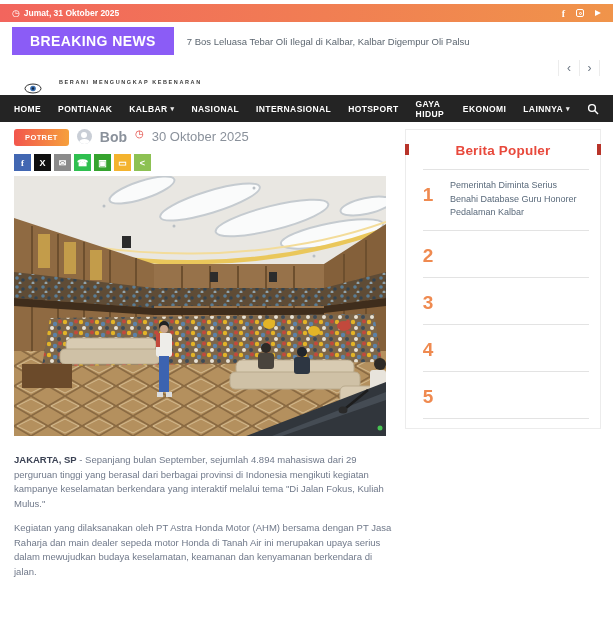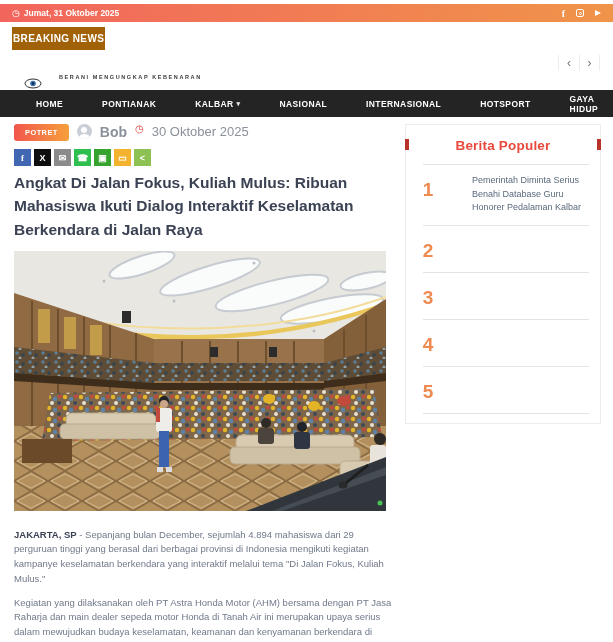--- a/index.html
+++ b/index.html
@@ -1,40 +1,40 @@
 <!DOCTYPE html>
 <html><head>
 <meta charset="utf-8">
 <style>
   * { box-sizing: border-box; }
   html,body { margin:0; padding:0; }
   body {
     width:613px; height:642px; overflow:hidden; background:#fff;
     font-family:"Liberation Sans", sans-serif; position:relative;
   }
-  a { text-decoration:none;margin-left:22px; }
+  a { text-decoration:none; }
 
   
   .topbar {
     margin-top:4px; height:18px; padding:0 12px;
     background:linear-gradient(90deg,#f2655d 0%,#f0944a 100%);
     color:#fff; display:flex; align-items:center; font-size:8.5px; font-weight:bold;
   }
   .topbar .clock { font-size:9px; margin-right:4px; font-weight:normal; }
   .topbar-social { margin-left:auto; display:flex; align-items:center; gap:11px; }
   .tb-fb { font-family:"Liberation Serif",serif; font-size:10px; font-weight:bold; }
   .tb-ig { width:8px; height:8px; border:1px solid #fff; border-radius:2px; position:relative; }
   .tb-ig::after { content:""; position:absolute; inset:1.5px; border:1px solid #fff; border-radius:50%; }
   .tb-yt { width:0; height:0; border-left:6px solid #fff; border-top:3.5px solid transparent; border-bottom:3.5px solid transparent; }
 
   
   .breaking { display:flex; align-items:center; padding:5px 12px 4px; background:#fff; }
   .breaking-badge {
-    background:#a16207; color:#fff; font-size:10px; font-weight:bold;
-    letter-spacing:.4px; padding:6px 1px;
+    background:#8b5cf6; color:#fff; font-size:14px; font-weight:bold;
+    letter-spacing:.4px; padding:6px 18px;
   }
   .breaking-headline { font-size:9.5px; color:#5c6670; margin-left:13px; }
 
   .slider-arrows { display:flex; justify-content:flex-end; padding:1px 13px 0; }
   .arrow-btn {
     width:21px; height:16px; display:flex; align-items:center; justify-content:center;
     color:#6b7683; font-size:12px; border-left:1px solid #ececec; background:#fff; cursor:pointer;
   }
   .arrow-btn:last-child { border-right:1px solid #ececec; }
 
@@ -121,20 +121,21 @@
   <span>Jumat, 31 Oktober 2025</span>
   <div class="topbar-social">
     <span class="tb-fb">f</span>
     <span class="tb-ig"></span>
     <span class="tb-yt"></span>
   </div>
 </div>
 
 <div class="breaking">
   <span class="breaking-badge">BREAKING NEWS</span>
+  <a class="breaking-headline">7 Bos Leluasa Tebar Oli Ilegal di Kalbar, Kalbar Digempur Oli Palsu</a>
 </div>
 <div class="slider-arrows">
   <div class="arrow-btn">‹</div>
   <div class="arrow-btn">›</div>
 </div>
 
 <div class="masthead">
   <div class="tagline">BERANI MENGUNGKAP KEBENARAN</div>
   <svg class="logo-eye" width="18" height="11" viewBox="0 0 18 11">
     <ellipse cx="9" cy="5.5" rx="8" ry="4.5" fill="#fff" stroke="#333" stroke-width="1"></ellipse>
@@ -160,21 +161,21 @@
   <a class="nav-item">
       <span>INTERNASIONAL</span>
     </a>
   <a class="nav-item">
       <span>HOTSPORT</span>
     </a>
   <a class="nav-item">
       <span>GAYA HIDUP</span>
     </a>
   <a class="nav-item">
-      <span>BERANI</span>
+      <span>EKONOMI</span>
     </a>
   <a class="nav-item">
       <span>LAINNYA</span>
       <span class="nav-caret">▾</span>
     </a>
   <span class="nav-search">
     <svg width="12" height="12" viewBox="0 0 12 12">
         <circle cx="5" cy="5" r="3.4" fill="none" stroke="#fff" stroke-width="1.4"></circle>
         <line x1="7.6" y1="7.6" x2="11" y2="11" stroke="#fff" stroke-width="1.4"></line>
       </svg>
@@ -195,21 +196,20 @@
     <div class="share-row">
       <span class="share-btn sb-0">f</span>
       <span class="share-btn sb-1">X</span>
       <span class="share-btn sb-2">✉</span>
       <span class="share-btn sb-3">☎</span>
       <span class="share-btn sb-4">▣</span>
       <span class="share-btn sb-5">▭</span>
       <span class="share-btn sb-6">&lt;</span>
     </div>
 
-    <h1 class="article-title">Angkat Di Jalan Fokus, Kuliah Mulus: Ribuan Mahasiswa Ikuti Dialog Interaktif Keselamatan Berkendara di Jalan Raya</h1>
 
     <figure class="article-figure">
       <svg width="372" height="260" viewBox="0 0 372 260">
         <defs>
           <pattern id="carp" width="34" height="20" patternUnits="userSpaceOnUse">
             <rect width="34" height="20" fill="#b4905e"></rect>
             <path d="M17 0 L34 10 L17 20 L0 10 Z" fill="none" stroke="#8a6a42" stroke-width="1.6"></path>
             <path d="M17 3 L31 10 L17 17 L3 10 Z" fill="none" stroke="#d9c49a" stroke-width="0.8"></path>
           </pattern>
           <pattern id="crowdCool" width="13" height="9" patternUnits="userSpaceOnUse">
@@ -308,21 +308,21 @@
 
         <polygon points="232,260 372,206 372,260" fill="#31363c"></polygon>
         <polygon points="258,260 372,216 372,224 268,260" fill="#454c54"></polygon>
         <line x1="332" y1="232" x2="354" y2="214" stroke="#1d1d1d" stroke-width="2.5"></line>
         <ellipse cx="329" cy="234" rx="4.5" ry="3.5" fill="#2a2a2a"></ellipse>
         <circle cx="366" cy="252" r="2.5" fill="#46c352"></circle>
       </svg>
     </figure>
 
     <div class="body-text">
-      <p><span class="lead-loc">JAKARTA, SP</span><span> - Sepanjang bulan December, sejumlah 4.894 mahasiswa dari 29 perguruan tinggi yang berasal dari berbagai provinsi di Indonesia mengikuti kegiatan kampanye keselamatan berkendara yang interaktif melalui tema "Di Jalan Fokus, Kuliah Mulus."</span></p>
+      <p><span class="lead-loc">JAKARTA, SP</span><span> - Sepanjang bulan September, sejumlah 4.894 mahasiswa dari 29 perguruan tinggi yang berasal dari berbagai provinsi di Indonesia mengikuti kegiatan kampanye keselamatan berkendara yang interaktif melalui tema "Di Jalan Fokus, Kuliah Mulus."</span></p>
       <p>Kegiatan yang dilaksanakan oleh PT Astra Honda Motor (AHM) bersama dengan PT Jasa Raharja dan main dealer sepeda motor Honda di Tanah Air ini merupakan upaya serius dalam mewujudkan budaya keselamatan, keamanan dan kenyamanan berkendara di jalan.</p>
 
     </div>
   </div>
 
   <aside class="side-col">
     <div class="side-box">
       <div class="side-head">
         <span class="tick tick-l"></span>
         <h2>Berita Populer</h2>

